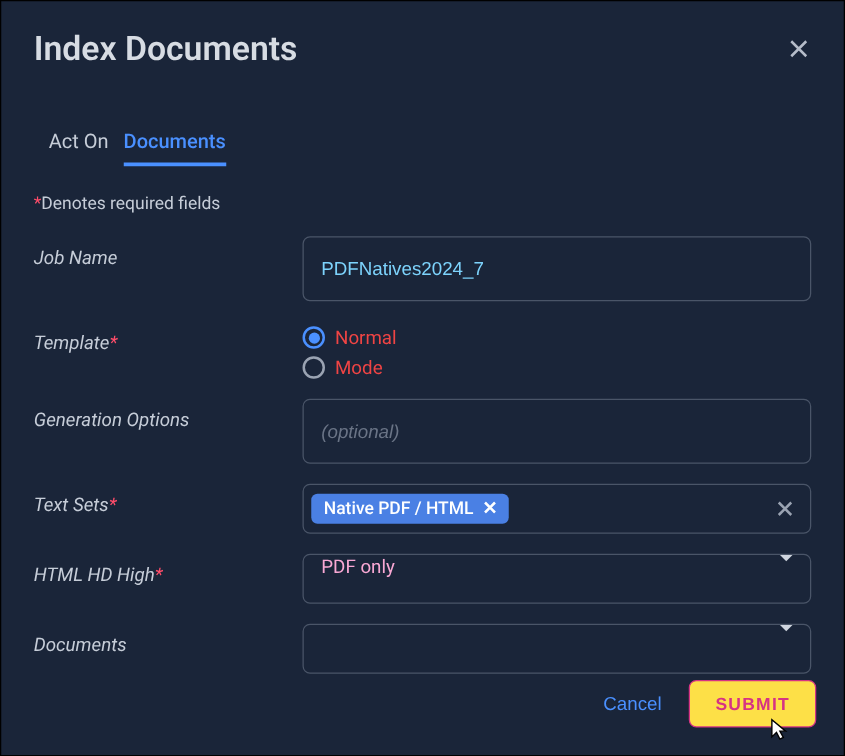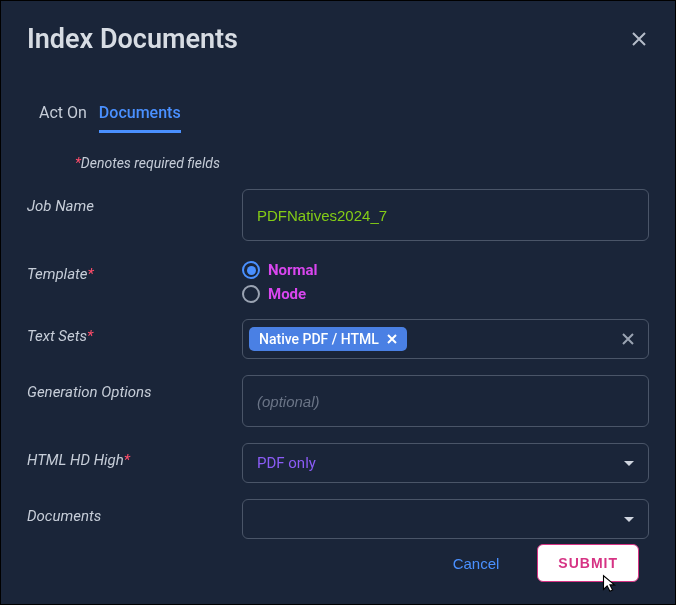--- a/index.html
+++ b/index.html
@@ -52,24 +52,22 @@
     padding-bottom: 8px;
     cursor: pointer;
   }
   .tab.active {
     color: #4a90ff;
     border-bottom: 3px solid #4a90ff;
     font-weight: 500;
   }
   .required-note {
     font-size: 14px;
-    font-style: italic;
     color: #c6cdd8;
     margin-bottom: 18px;
-    margin-left: 48px;
   }
   .required-note .asterisk { color: #ff4d6a; }
   .form-row {
     display: flex;
     align-items: flex-start;
     margin-bottom: 16px;
   }
   .form-label {
     width: 215px;
     font-size: 15px;
@@ -81,21 +79,21 @@
   .form-control {
     flex: 1;
   }
   .text-input {
     width: 100%;
     height: 52px;
     background: transparent;
     border: 1px solid #4a5568;
     border-radius: 6px;
     padding: 17px 14px;
-    color: #84cc16;
+    color: #7dd3fc;
     font-size: 15px;
   }
   .text-input::placeholder {
     color: #6a7486;
     font-style: italic;
   }
   .radio-group {
     display: flex;
     flex-direction: column;
     gap: 6px;
@@ -118,21 +116,21 @@
   }
   .radio-outer.selected {
     border-color: #4a90ff;
   }
   .radio-inner {
     width: 9px;
     height: 9px;
     background: #4a90ff;
     border-radius: 50%;
   }
-  .radio-label { font-size: 15px; color: #d946ef; font-weight: bold; }
+  .radio-label { font-size: 15px; color: #ef4444; }
   .tag-input {
     width: 100%;
     min-height: 40px;
     background: transparent;
     border: 1px solid #4a5568;
     border-radius: 6px;
     padding: 5px 40px 5px 6px;
     display: flex;
     align-items: center;
     position: relative;
@@ -165,51 +163,50 @@
     align-items: center;
     justify-content: center;
   }
   .select {
     width: 100%;
     height: 40px;
     background: transparent;
     border: 1px solid #4a5568;
     border-radius: 6px;
     padding: 0 14px;
-    color: #8b5cf6;
+    color: #f9a8d4;
     font-size: 15px;
     display: flex;
-    align-items: center;
     justify-content: space-between;
     cursor: pointer;
   }
   .caret {
     width: 0;
     height: 0;
     border-left: 5px solid transparent;
     border-right: 5px solid transparent;
     border-top: 5px solid #cfd5df;
   }
   .footer {
     position: absolute;
     bottom: 22px;
-    right: 36px;
-    display: flex;
-    align-items: center;
-    gap: 38px;
+    right: 22px;
+    display: flex;
+    align-items: center;
+    gap: 22px;
   }
   .cancel-btn {
     background: transparent;
     border: none;
     color: #4a90ff;
     font-size: 15px;
     cursor: pointer;
   }
   .submit-btn {
-    background: #ffffff;
+    background: #fde047;
     border: 1.5px solid #d63384;
     color: #d63384;
     font-size: 14px;
     font-weight: 700;
     letter-spacing: 1px;
     padding: 10px 20px;
     border-radius: 6px;
     cursor: pointer;
     position: relative;
   }
@@ -257,20 +254,27 @@
       <div class="radio-item">
         <div class="radio-outer selected">
             <div class="radio-inner"></div>
           </div>
         <span class="radio-label">Normal</span>
       </div>
       <div class="radio-item">
         <div class="radio-outer"></div>
         <span class="radio-label">Mode</span>
       </div>
+    </div>
+  </div>
+
+  <div class="form-row">
+    <div class="form-label">Generation Options</div>
+    <div class="form-control">
+      <input class="text-input" type="text" placeholder="(optional)" style="">
     </div>
   </div>
 
   <div class="form-row">
     <div class="form-label"><span>Text Sets</span><span class="req">*</span></div>
     <div class="form-control">
       <div class="tag-input">
         <div class="tag">
           <span>Native PDF / HTML</span>
           <span class="tag-x">
@@ -282,27 +286,20 @@
         <div class="clear-x">
           <svg viewBox="0 0 14 14" width="14" height="14">
               <path d="M2 2 L12 12 M12 2 L2 12" stroke="currentColor" stroke-width="2" fill="none"></path>
             </svg>
         </div>
       </div>
     </div>
   </div>
 
   <div class="form-row">
-    <div class="form-label">Generation Options</div>
-    <div class="form-control">
-      <input class="text-input" type="text" placeholder="(optional)" style="">
-    </div>
-  </div>
-
-  <div class="form-row">
     <div class="form-label"><span>HTML HD High</span><span class="req">*</span></div>
     <div class="form-control">
       <div class="select">
         <span>PDF only</span>
         <span class="caret"></span>
       </div>
     </div>
   </div>
 
   <div class="form-row">

